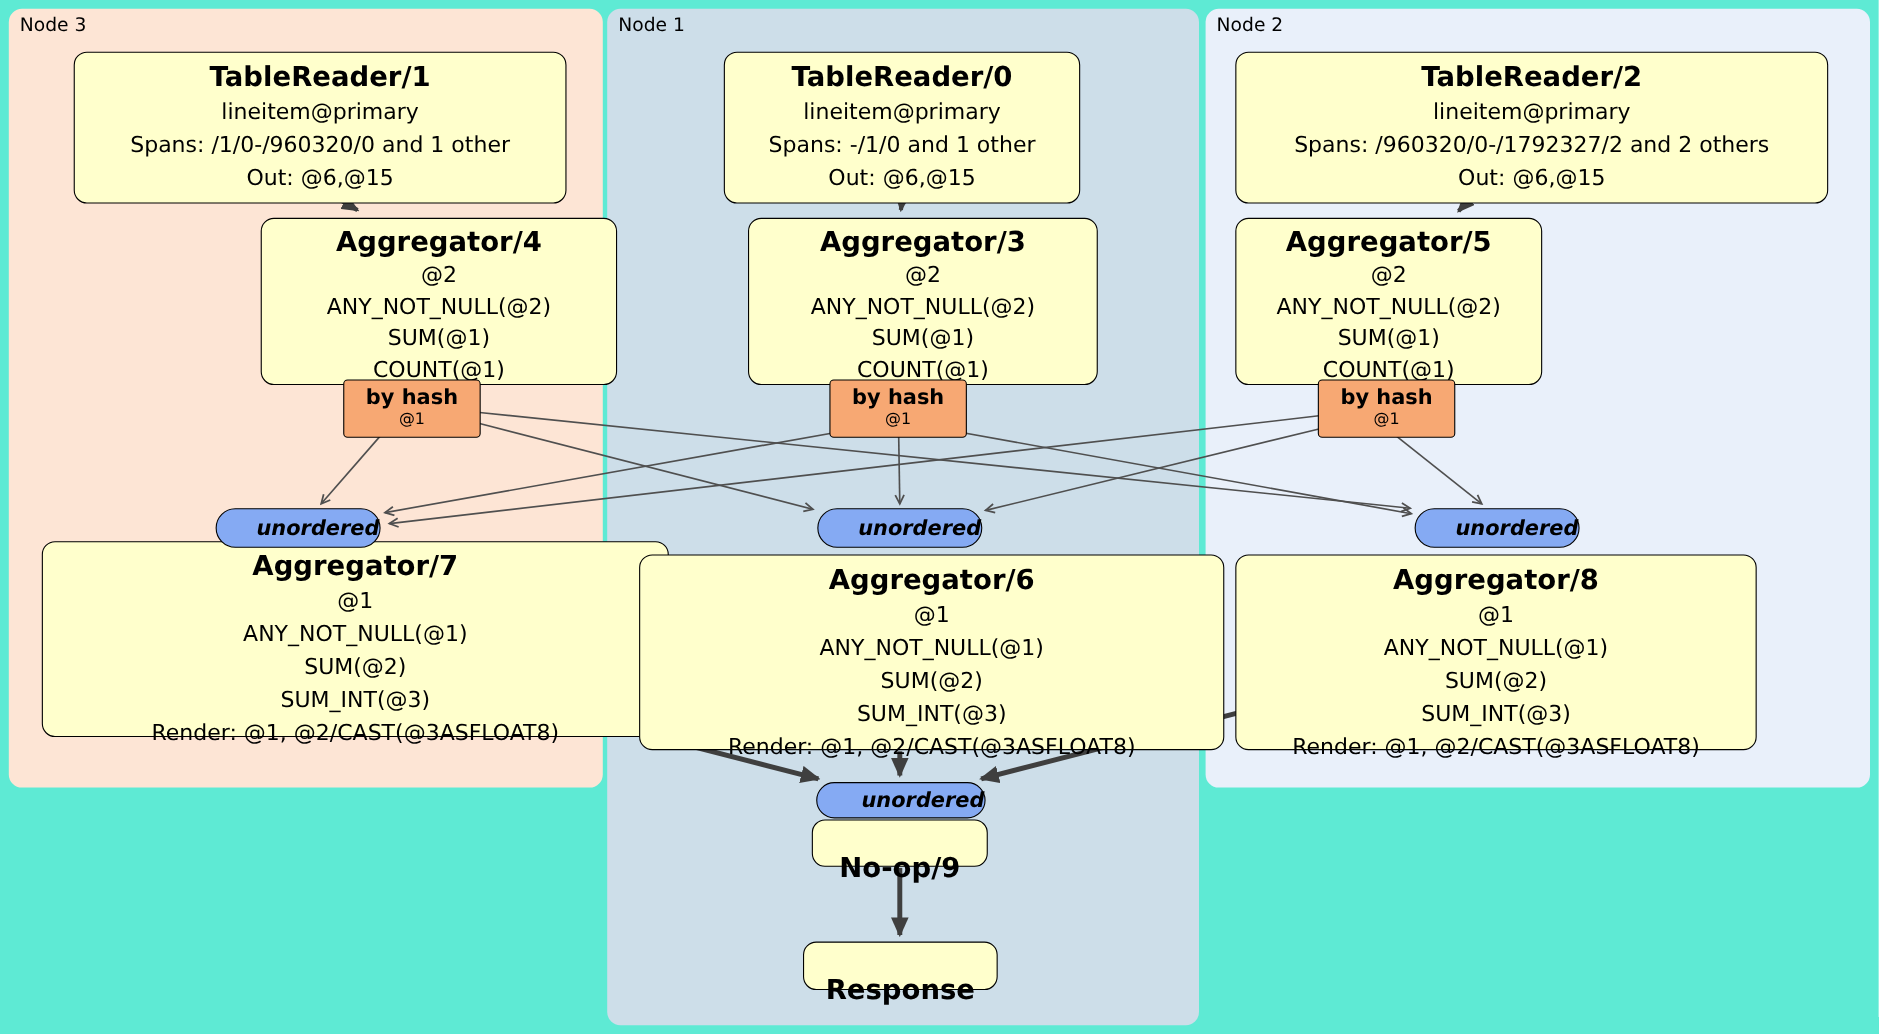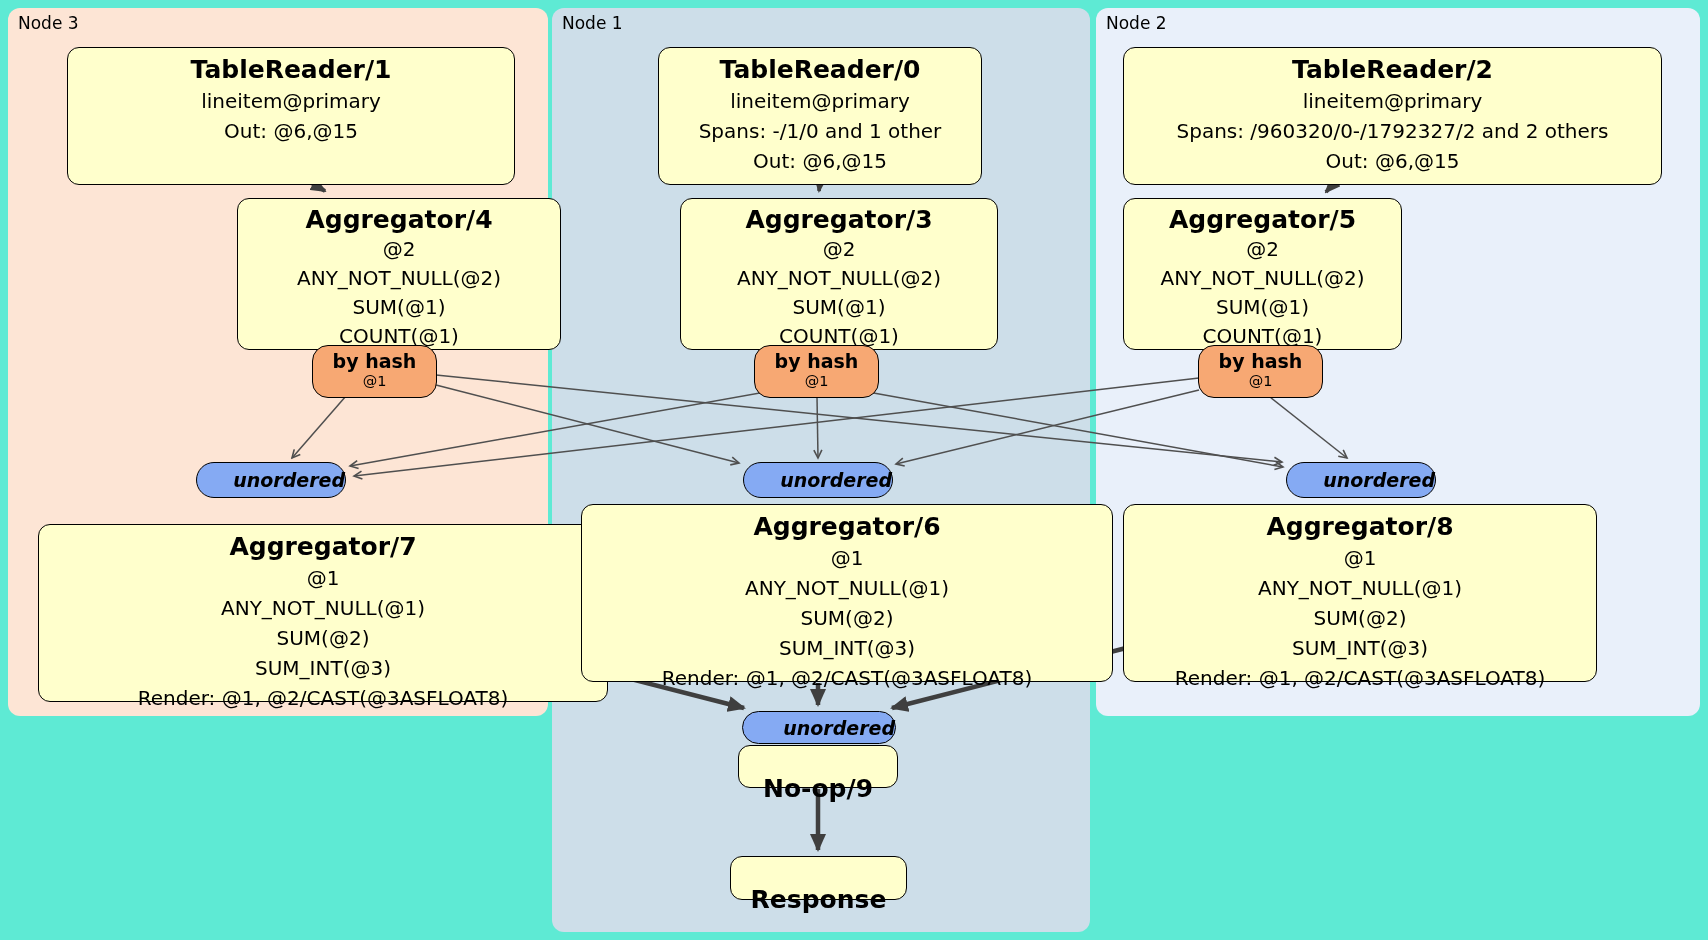--- a/index.html
+++ b/index.html
@@ -24,21 +24,21 @@
   }
   .ptitle { font-weight:bold; font-size:25px; line-height:33px; white-space:nowrap; }
   .pline  { font-size:20px;  line-height:30px; white-space:nowrap; }
   .pbox-agg2 .ptitle { line-height:31px; }
   .pbox-agg2 .pline  { line-height:29px; }
   .pbox-single { padding-top:0; display:flex; align-items:center; justify-content:center; }
   .pbox-single .ptitle { line-height:1;margin-top:43px; }
 
   .router {
     position:absolute; z-index:4; box-sizing:border-box;
-    background:#f7a873; border:1.7px solid #000; border-radius:16px;
+    background:#f7a873; border:1.7px solid #000; border-radius:4px;
     text-align:center; padding-top:3px;
   }
   .router-label { font-weight:bold; font-size:19px; line-height:24px; }
   .router-key   { font-size:14.5px; line-height:17px; }
 
   .sync {
     position:absolute; z-index:4; box-sizing:border-box;
     background:#85aaf3; border:1.7px solid #000; border-radius:19px;
     text-align:center; display:flex; align-items:center; justify-content:flex-end;
     font-weight:bold; font-size:19px;font-style:italic;
@@ -86,20 +86,21 @@
     <path d="M506,647 L744,708" stroke="#3f3f3f" stroke-width="4.5" fill="none" marker-end="url(#head-thick)"></path>
     <path d="M818,683 L818,705" stroke="#3f3f3f" stroke-width="4.5" fill="none" marker-end="url(#head-thick)"></path>
     <path d="M1130,647 L892,708" stroke="#3f3f3f" stroke-width="4.5" fill="none" marker-end="url(#head-thick)"></path>
 
     <path d="M818,789 L818,850" stroke="#3f3f3f" stroke-width="4.5" fill="none" marker-end="url(#head-thick)"></path>
   </svg>
 
   <div class="pbox" style="left:67px;top:47px;width:448px;height:138px">
     <div class="ptitle">TableReader/1</div>
     <div class="pline">lineitem@primary</div>
+    <div class="pline">Spans: /1/0-/960320/0 and 1 other</div>
     <div class="pline">Out: @6,@15</div>
   </div>
   <div class="pbox" style="left:658px;top:47px;width:324px;height:138px">
     <div class="ptitle">TableReader/0</div>
     <div class="pline">lineitem@primary</div>
     <div class="pline">Spans: -/1/0 and 1 other</div>
     <div class="pline">Out: @6,@15</div>
   </div>
   <div class="pbox" style="left:1123px;top:47px;width:539px;height:138px">
     <div class="ptitle">TableReader/2</div>
@@ -146,21 +147,21 @@
   <div class="sync" style="left:196px;top:462px;width:150px;height:36px">
     <span>unordered</span>
   </div>
   <div class="sync" style="left:743px;top:462px;width:150px;height:36px">
     <span>unordered</span>
   </div>
   <div class="sync" style="left:1286px;top:462px;width:150px;height:36px">
     <span>unordered</span>
   </div>
 
-  <div class="pbox" style="left:38px;top:524px;width:570px;height:178px">
+  <div class="pbox" style="left:38px;top:492px;width:570px;height:178px">
     <div class="ptitle">Aggregator/7</div>
     <div class="pline">@1</div>
     <div class="pline">ANY_NOT_NULL(@1)</div>
     <div class="pline">SUM(@2)</div>
     <div class="pline">SUM_INT(@3)</div>
     <div class="pline">Render: @1, @2/CAST(@3ASFLOAT8)</div>
   </div>
   <div class="pbox" style="left:581px;top:504px;width:532px;height:178px">
     <div class="ptitle">Aggregator/6</div>
     <div class="pline">@1</div>

